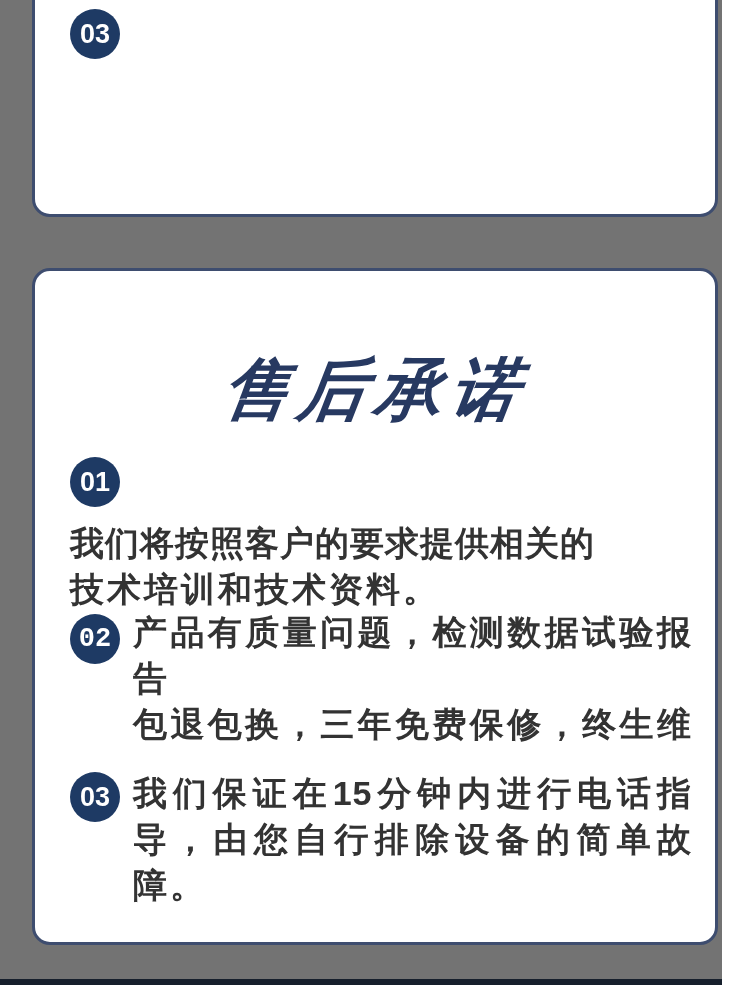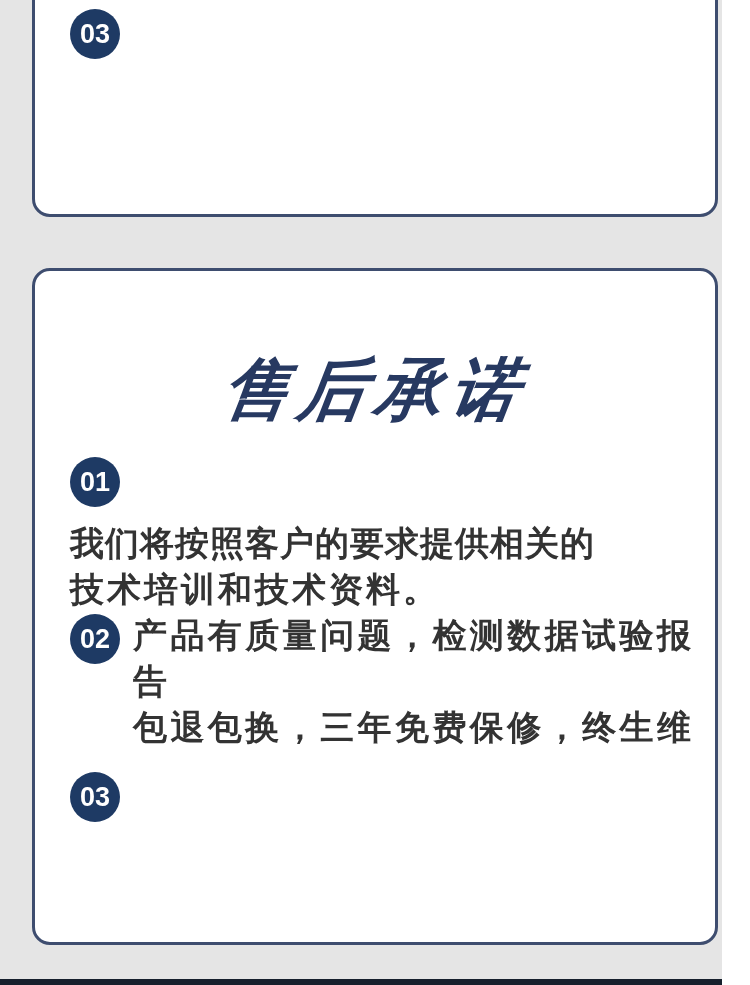--- a/index.html
+++ b/index.html
@@ -5,21 +5,21 @@
   * { margin: 0; padding: 0; box-sizing: border-box; }
   html, body {
     width: 750px; height: 985px;
     background: #ffffff;
     font-family: "Liberation Sans", sans-serif;
     overflow: hidden;
   }
   .page {
     position: relative;
     width: 722px; height: 985px;
-    background: #e5e5e5;
+    background: #737373;
     overflow: hidden;
   }
   .card {
     position: absolute;
     left: 32px;
     width: 686px;
     background: #ffffff;
     border: 3px solid #3e4d6f;
     border-radius: 18px;
   }
@@ -75,21 +75,21 @@
     font-size: 68px;
     font-weight: 900;
     font-style: italic;
     letter-spacing: 8px;
     transform: skewX(-8deg);
     white-space: nowrap;
   }
   
   .row-testing   { top: 40px; }
   .row-item-01   { top: 184px; flex-direction: column; }
-  .row-item-02   { top: 341px; }
+  .row-item-02   { top: 341px; font-family: Liberation Mono, monospace; }
   .row-item-03   { top: 499px; }
 
   .bottom-bar {
     position: absolute;
     left: 0; top: 979px;
     width: 750px; height: 6px;
     background: #161f2c;
   }
 </style>
 </head>
@@ -118,19 +118,24 @@
     <div class="item-row row-item-02">
       <div class="badge">02</div>
       <div class="item-text">
         <div class="line">产品有质量问题，检测数据试验报告</div>
         <div class="line">包退包换，三年免费保修，终生维</div>
       </div>
     </div>
 
     <div class="item-row row-item-03">
       <div class="badge">03</div>
+      <div class="item-text">
+        <div class="line">我们保证在15分钟内进行电话指</div>
+        <div class="line">导，由您自行排除设备的简单故</div>
+        <div class="line last">障。</div>
+      </div>
     </div>
 
   </div>
 
   <div class="bottom-bar"></div>
 
 </div>
 
 </body></html>

